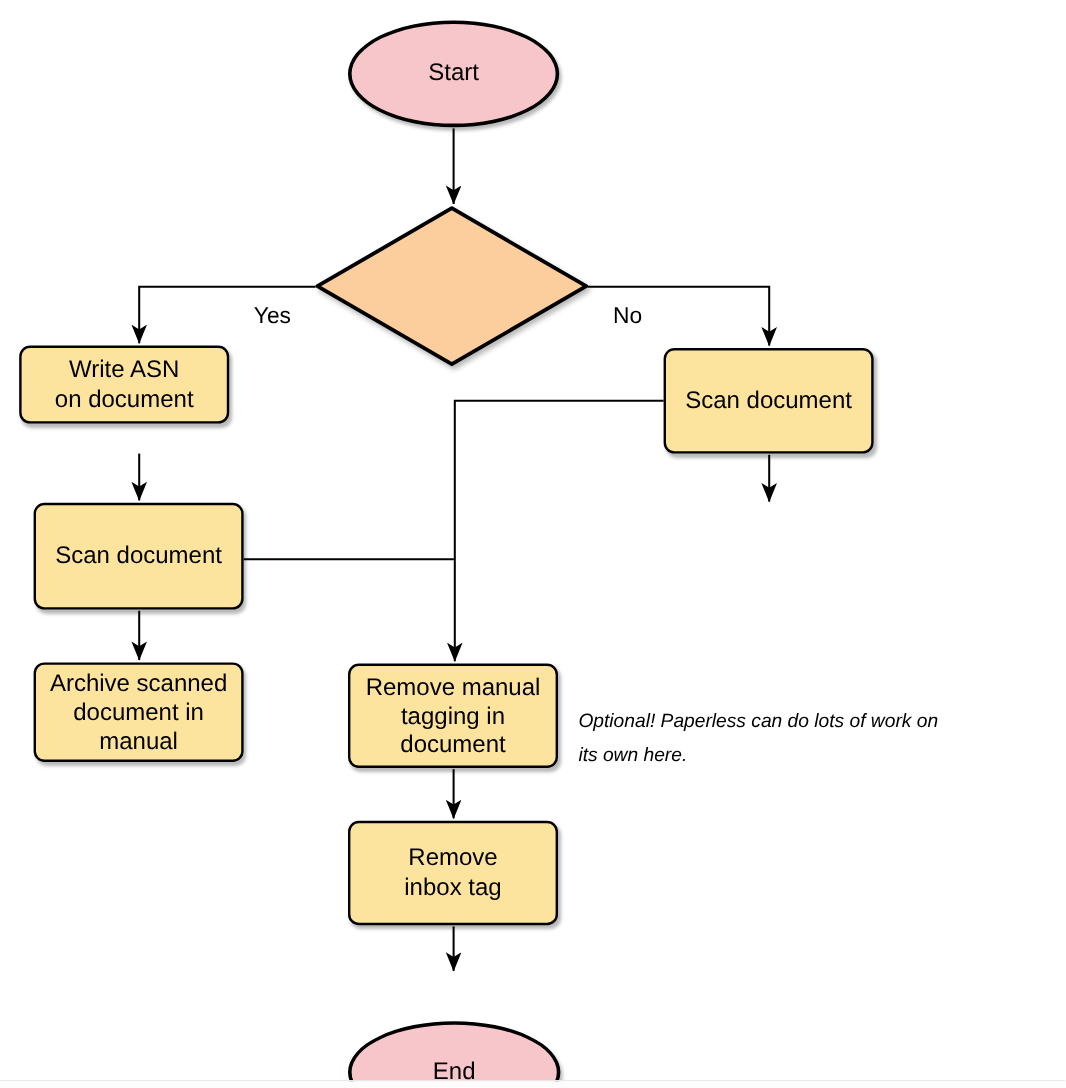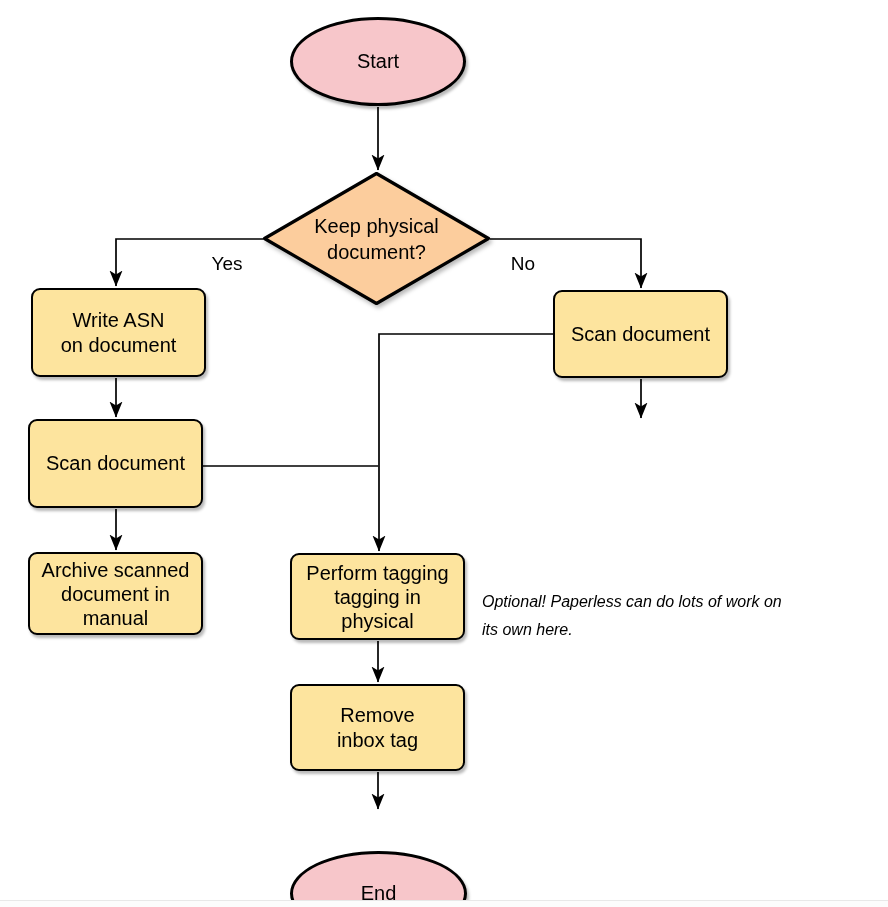--- a/index.html
+++ b/index.html
@@ -26,21 +26,21 @@
     border-radius:9px;
     box-shadow:2px 3px 3px rgba(0,0,0,0.28);
   }
   .terminator{
     background:var(--terminator-fill,#f7c6ca);
     border:3px solid #000;
     border-radius:50%;
     box-shadow:2px 3px 3px rgba(0,0,0,0.28);
   }
   .n-start{left:290px;top:17px;width:176px;height:89px;}
-  .n-write{left:31px;top:288px;width:175px;height:89px;}
+  .n-write{left:16px;top:288px;width:175px;height:65px;}
   .n-scanl{left:28px;top:419px;width:175px;height:89px;}
   .n-archive{left:28px;top:552px;width:175px;height:83px;line-height:24px;}
   .n-scanr{left:553px;top:290px;width:175px;height:88px;}
   .n-trash{left:553px;top:420px;width:175px;height:88px;}
   .n-tag{left:290px;top:553px;width:175px;height:87px;line-height:24px;}
   .n-remove{left:290px;top:684px;width:175px;height:87px;}
   .n-end{left:290px;top:851px;width:177px;height:85px;}
   .diamond-label{
     position:absolute;left:266px;top:213px;width:221px;
     text-align:center;font-size:20px;line-height:26px;
@@ -85,24 +85,20 @@
     <path class="edge" d="M203,466 L378.2,466"></path>
     <path class="edge" d="M378,641 L378,682" marker-end="url(#arrow)"></path>
     <path class="edge" d="M378,772 L378,809" marker-end="url(#arrow)"></path>
     <polygon points="376.5,173.5 488.5,238.5 376.5,303.5 264.5,238.5" style="fill:var(--decision-fill,#fccd9d);stroke:#000;stroke-width:3.2;stroke-linejoin:round;filter:drop-shadow(2px 3px 2px rgba(0,0,0,0.28));"></polygon>
   </svg>
 
   <div class="node terminator n-start">
     <div>Start</div>
   </div>
 
-  <div class="diamond-label">
-    <div>Keep physical</div>
-    <div>document?</div>
-  </div>
 
   <div class="edge-label lbl-yes">Yes</div>
   <div class="edge-label lbl-no">No</div>
 
   <div class="node process n-write">
     <div>Write ASN</div>
     <div>on document</div>
   </div>
 
   <div class="node process n-scanl">
@@ -114,23 +110,23 @@
     <div>document in</div>
     <div>manual</div>
   </div>
 
   <div class="node process n-scanr">
     <div>Scan document</div>
   </div>
 
 
   <div class="node process n-tag">
-    <div>Perform tagging</div>
+    <div>Remove manual</div>
     <div>tagging in</div>
-    <div>physical</div>
+    <div>document</div>
   </div>
 
   <div class="node process n-remove">
     <div>Remove</div>
     <div>inbox tag</div>
   </div>
 
   <div class="node terminator n-end">
     <div>End</div>
   </div>

